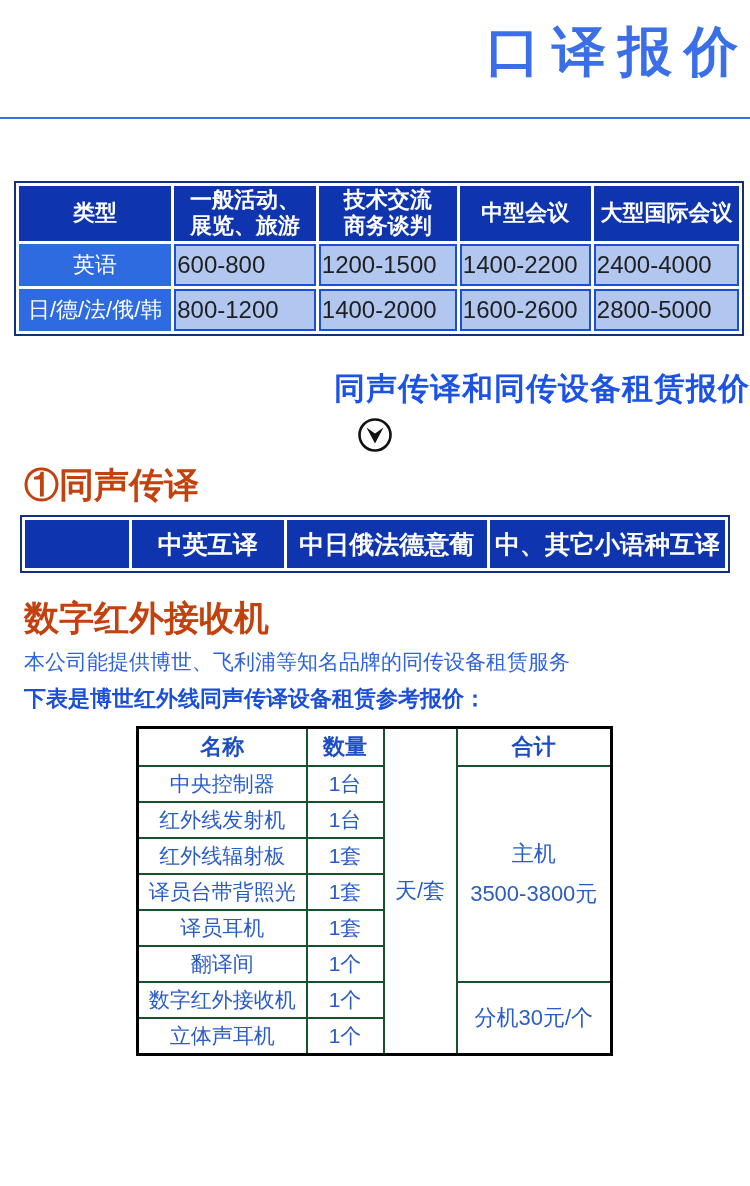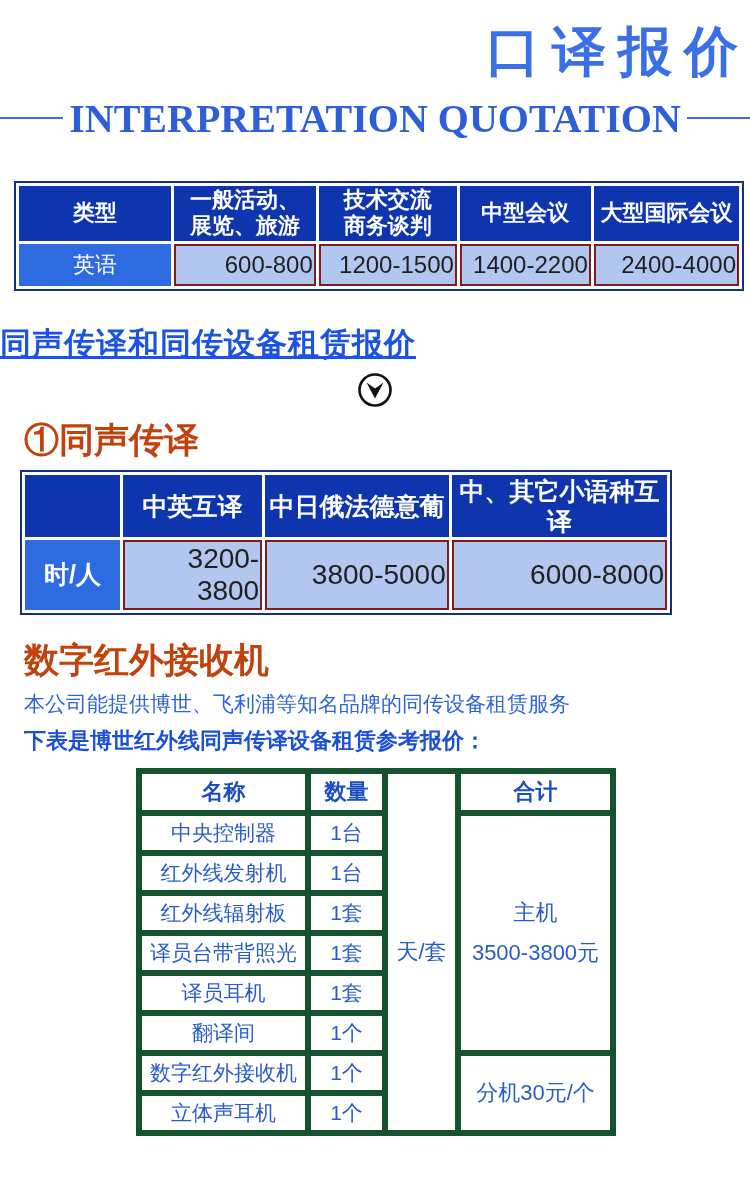--- a/index.html
+++ b/index.html
@@ -24,64 +24,63 @@
     border:2px solid #12307e;background:#ffffff;table-layout:fixed;
   }
   table.bluetab th{
     background:#0e35ae;color:#ffffff;font-weight:bold;
     text-align:center;vertical-align:middle;white-space:pre-line;line-height:1.2;
   }
   table.bluetab td.rowlabel{
     background:#2e6ae0;color:#ffffff;text-align:center;vertical-align:middle;
   }
   table.bluetab td.datacell{
-    background:#b2c7f0;color:#1f1f1f;text-align:right;vertical-align:middle;
-    border:2px solid #7f1d1d;
+    background:#b2c7f0;color:#1f1f1f;text-align:left;vertical-align:middle;
+    border:2px solid #1d4ed8;
   }
   .t1{margin:40px 0 0 14px;width:730px;}
   .t1 th{font-size:22px;height:50px;}
   .t1 td.rowlabel{font-size:22px;height:40px;}
   .t1 td.datacell{font-size:24px;}
-  .t2{margin:4px 0 0 20px;width:652px;}
+  .t2{margin:4px 0 0 20px;width:710px;}
   .t2 th{font-size:25px;height:46px;}
   .t2 td.rowlabel{font-size:25px;font-weight:bold;height:40px;}
   .t2 td.datacell{font-size:28px;}
   
   .section-heading{
-    margin-top:32px;text-align:left;
-    font-size:31px;font-weight:bold;color:#1c53e4;letter-spacing:1px;text-decoration:underline;
+    margin-top:32px;text-align:right;
+    font-size:31px;font-weight:bold;color:#1c53e4;letter-spacing:1px;
   }
   .arrow-wrap{text-align:center;margin-top:6px;height:38px;}
   .sub-label{
     margin:8px 0 6px 24px;font-size:35px;font-weight:bold;color:#c2410c;
   }
   .desc1{margin:4px 0 0 24px;font-size:21px;color:#2d63dc;}
   .desc2{margin:8px 0 0 24px;font-size:22px;font-weight:bold;color:#1a4fd6;}
   
   .t3{
     margin:12px 0 0 136px;width:474px;border-collapse:collapse;
     border:3px solid #000;table-layout:fixed;
   }
   .t3 th,.t3 td{
-    border:6px solid #14532d;text-align:center;vertical-align:middle;
+    border:2px solid #14532d;text-align:center;vertical-align:middle;
     padding:3px 2px;color:#2a5cc8;font-size:21px;height:26px;
   }
   .t3 th{font-weight:bold;color:#1b4ec4;font-size:22px;}
   .t3 td.unitcell{font-size:22px;}
   .t3 td.total-main div{line-height:1.8;font-size:22px;}
   .t3 td.total-sub{font-size:22px;}
 </style>
 </head>
 <body>
 
 <div class="title">口译报价</div>
 
 <div class="subtitle-row">
   <div class="subtitle-line"></div>
-  <div class="subtitle">INTERPRETATION QUOTATION</div>
   <div class="subtitle-line"></div>
 </div>
 
 <table class="bluetab t1">
   <colgroup>
     <col style="width:21.5%">
       <col style="width:20%">
       <col style="width:19.5%">
       <col style="width:18.5%">
       <col style="width:20.5%">
@@ -98,20 +97,27 @@
     </tr>
   </thead>
   <tbody>
     <tr>
       <td class="rowlabel">英语</td>
       <td class="datacell">600-800</td>
       <td class="datacell">1200-1500</td>
       <td class="datacell">1400-2200</td>
       <td class="datacell">2400-4000</td>
     </tr>
+    <tr>
+      <td class="rowlabel">日/德/法/俄/韩</td>
+      <td class="datacell">800-1200</td>
+      <td class="datacell">1400-2000</td>
+      <td class="datacell">1600-2600</td>
+      <td class="datacell">2800-5000</td>
+    </tr>
   </tbody>
 </table>
 
 <div class="section-heading">同声传译和同传设备租赁报价</div>
 
 <div class="arrow-wrap">
   <svg width="38" height="38" viewBox="0 0 38 38">
     <circle cx="19" cy="19" r="15.5" fill="none" stroke="#111" stroke-width="2.6"></circle>
     <path d="M10.5 11.5 L19 27.5 L27.5 11.5 L19 17.5 Z" fill="#111"></path>
   </svg>
@@ -128,26 +134,20 @@
   </colgroup>
   <thead>
     <tr>
       <th></th>
       <th>中英互译</th>
       <th>中日俄法德意葡</th>
       <th>中、其它小语种互译</th>
     </tr>
   </thead>
   <tbody>
-    <tr>
-      <td class="rowlabel">时/人</td>
-      <td class="datacell">3200-3800</td>
-      <td class="datacell">3800-5000</td>
-      <td class="datacell">6000-8000</td>
-    </tr>
   </tbody>
 </table>
 
 <div class="sub-label" style="margin-top:22px;">数字红外接收机</div>
 <div class="desc1">本公司能提供博世、飞利浦等知名品牌的同传设备租赁服务</div>
 <div class="desc2">下表是博世红外线同声传译设备租赁参考报价：</div>
 
 <table class="t3">
   <colgroup>
     <col style="width:169px">

